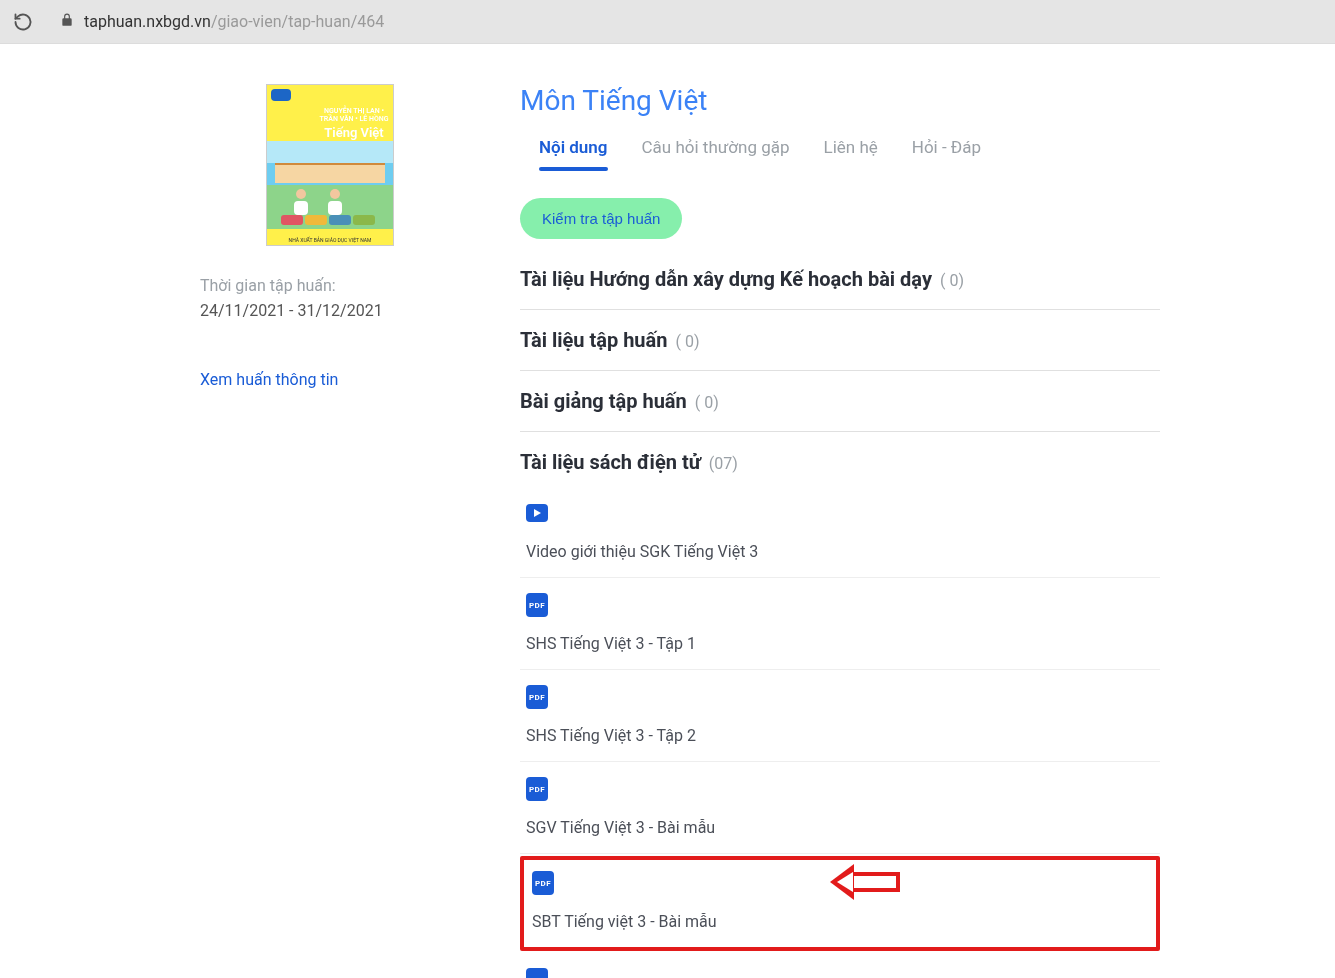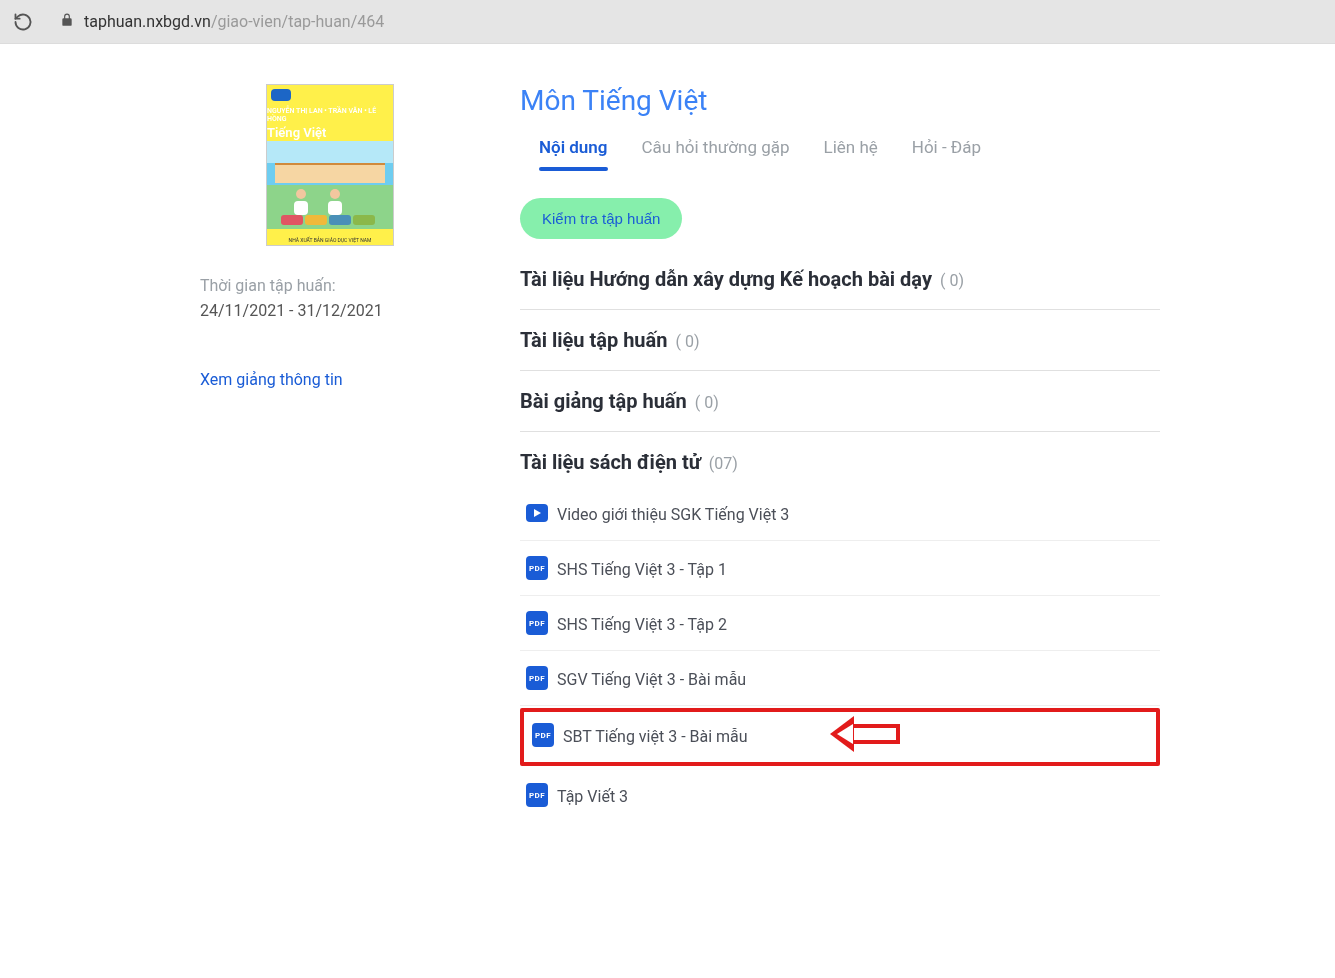--- a/index.html
+++ b/index.html
@@ -7,21 +7,21 @@
   .browser-bar { height: 44px; background: #e5e5e5; display: flex; align-items: center; padding: 0 12px; gap: 14px; border-bottom: 1px solid #dcdcdc; }
   .reload { width: 22px; height: 22px; display: flex; align-items: center; justify-content: center; color: #555; cursor: pointer; }
   .url-box { flex: 1; height: 30px; background: #e5e5e5; display: flex; align-items: center; padding: 0 12px; gap: 10px; color: #555; font-size: 16px; }
   .url-box .lock { color: #555; }
   .url-box .url-path { color: #9a9a9a; }
   .url-box .url-host { color: #333; }
   .page { display: flex; padding: 40px 0 0 200px; gap: 60px; }
   .sidebar { width: 260px; }
   .book-cover { width: 128px; height: 162px; margin: 0 auto 30px; background: linear-gradient(#fff04a 0 35%, #6ecdf0 35% 85%, #fff04a 85% 100%); border: 1px solid #ccc; position: relative; overflow: hidden; }
   .cover-logo { position: absolute; top: 4px; left: 4px; width: 20px; height: 12px; background: #1c66c6; border-radius: 4px; }
-  .cover-title { position: absolute; top: 22px; left: 0; right: 0; text-align: left; color: #fff; font-weight: 600; font-size: 13px; }
+  .cover-title { position: absolute; top: 22px; left: 0; right: 0; text-align: center; color: #fff; font-weight: 600; font-size: 13px; padding-left: 48px; }
   .cover-title small { display:block; font-size:7px; color:#fff; margin-bottom:2px;}
   .cover-badge { display:inline-block; background:#fff04a; color:#d35400; border-radius:50%; width:18px; height:18px; line-height:18px; font-size:11px; margin-top:2px; font-weight:700;}
   .cover-scene { position:absolute; top:56px; left:0; right:0; bottom:16px; }
   .cover-sky { background:#b5e8f8; height:22px; }
   .cover-school { height:20px; background:#f6d6a3; margin:0 8px; border-top:2px solid #d08a3c;}
   .cover-grass { position:absolute; bottom:0; left:0; right:0; height:44px; background:#8dd48a; }
   .kid { position:absolute; bottom:12px; width:20px; height:28px; }
   .kid.left { left:24px; }
   .kid.right { left:58px; }
   .kid .head { width:10px; height:10px; background:#f2c79f; border-radius:50%; margin:0 auto;}
@@ -37,21 +37,21 @@
   .page-title { font-size: 28px; font-weight: 400; color: #3b82f6; margin-bottom: 20px; }
   .tabs { display: flex; gap: 34px; border-bottom: 1px solid transparent; margin-bottom: 28px; }
   .tab { font-size: 17px; color: #9aa0a6; padding-bottom: 12px; cursor: pointer; position: relative; }
   .tab.active { color: #1a5cd6; font-weight: 600; margin-left: 19px; }
   .tab.active::after { content:""; position:absolute; left:0; right:0; bottom:-2px; height:4px; background:#1a5cd6; border-radius:2px; }
   .pill-btn { background: #86efac; color: #1a5cd6; border: none; border-radius: 22px; padding: 12px 22px; font-size: 15px; font-weight: 500; cursor: pointer; margin-bottom: 10px; }
   .section { padding: 18px 0; border-bottom: 1px solid #e0e0e0; }
   .section-title { font-size: 20px; font-weight: 700; color: #2b2f38; display: inline; }
   .section-count { color: #9aa0a6; font-size: 16px; margin-left: 4px; }
   .doc-list { margin-top: 12px; }
-  .doc-item { display: flex; align-items: flex-end; gap: 9px; padding: 16px 6px; border-bottom: 1px solid #eee; cursor: pointer; }
+  .doc-item { display: flex; align-items: flex-start; gap: 18px; padding: 16px 6px; border-bottom: 1px solid #eee; cursor: pointer; flex-direction: column; }
   .doc-item .icon-slot { width: 22px; height: 22px; display:flex; align-items:center; justify-content:center; }
   .doc-item .doc-label { font-size: 16px; color: #4b4f58; }
   .pdf-icon { width:22px; height:24px; background:#1a5cd6; border-radius:4px; color:#fff; font-size:8px; font-weight:700; display:flex; align-items:center; justify-content:center; letter-spacing:0.5px;}
   .play-icon { width:22px; height:18px; background:#1a5cd6; border-radius:4px; display:flex; align-items:center; justify-content:center; }
   .play-icon::after { content:""; border-left:7px solid #fff; border-top:4px solid transparent; border-bottom:4px solid transparent; }
   .screen-icon { width:22px; height:16px; border:2px solid #1a5cd6; border-radius:3px; background:#fff; }
   .highlight-box { border: 4px solid #e21b1b; padding: 2px 8px 6px; margin: 2px 0; border-radius:2px; }
   .arrow-annot { position: absolute; display:flex; align-items:center; }
   .arrow-shaft { width:46px; height:20px; border:4px solid #e21b1b; border-left:none; background:#fff0; }
   .arrow-head { width:0; height:0; border-right:24px solid #e21b1b; border-top:18px solid transparent; border-bottom:18px solid transparent; position:relative;}
@@ -105,21 +105,21 @@
             <div class="tube t1"></div>
             <div class="tube t2"></div>
             <div class="tube t3"></div>
             <div class="tube t4"></div>
           </div>
       </div>
       <div class="cover-pub">NHÀ XUẤT BẢN GIÁO DỤC VIỆT NAM</div>
     </div>
     <div class="side-label">Thời gian tập huấn:</div>
     <div class="side-dates">24/11/2021 - 31/12/2021</div>
-    <div class="side-link">Xem giảng thông tin</div>
+    <div class="side-link">Xem huấn thông tin</div>
   </div>
 
   <div class="main">
     <h1 class="page-title">Môn Tiếng Việt</h1>
 
     <div class="tabs">
       <div class="tab active">Nội dung</div>
       <div class="tab">Câu hỏi thường gặp</div>
       <div class="tab">Liên hệ</div>
       <div class="tab">Hỏi - Đáp</div>

